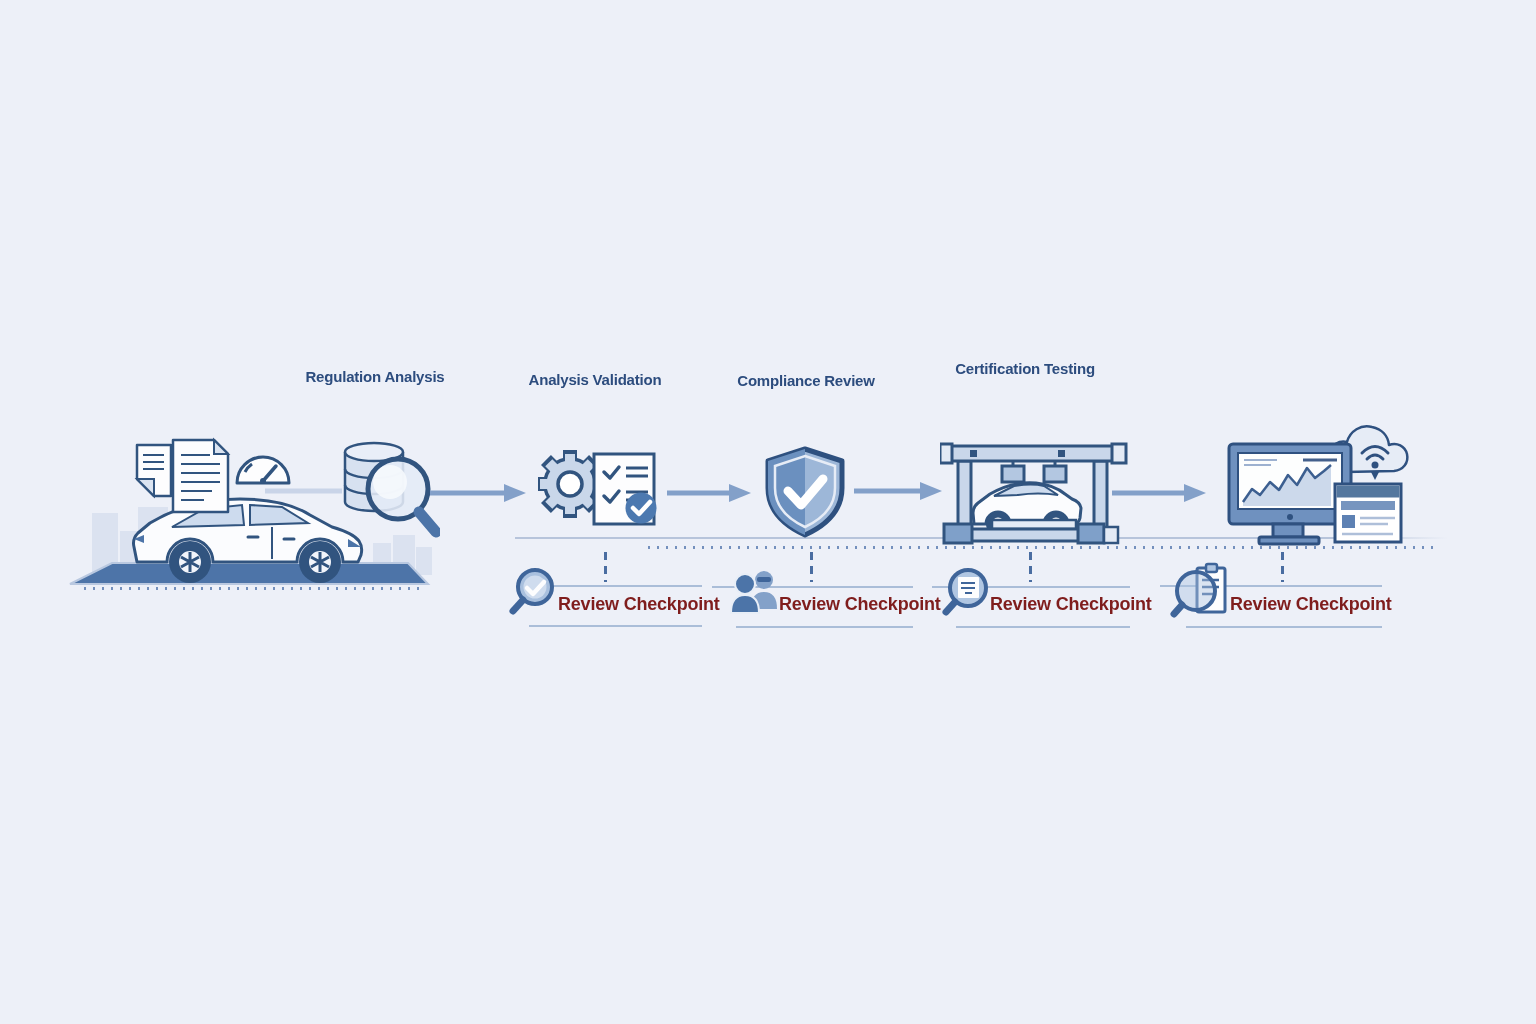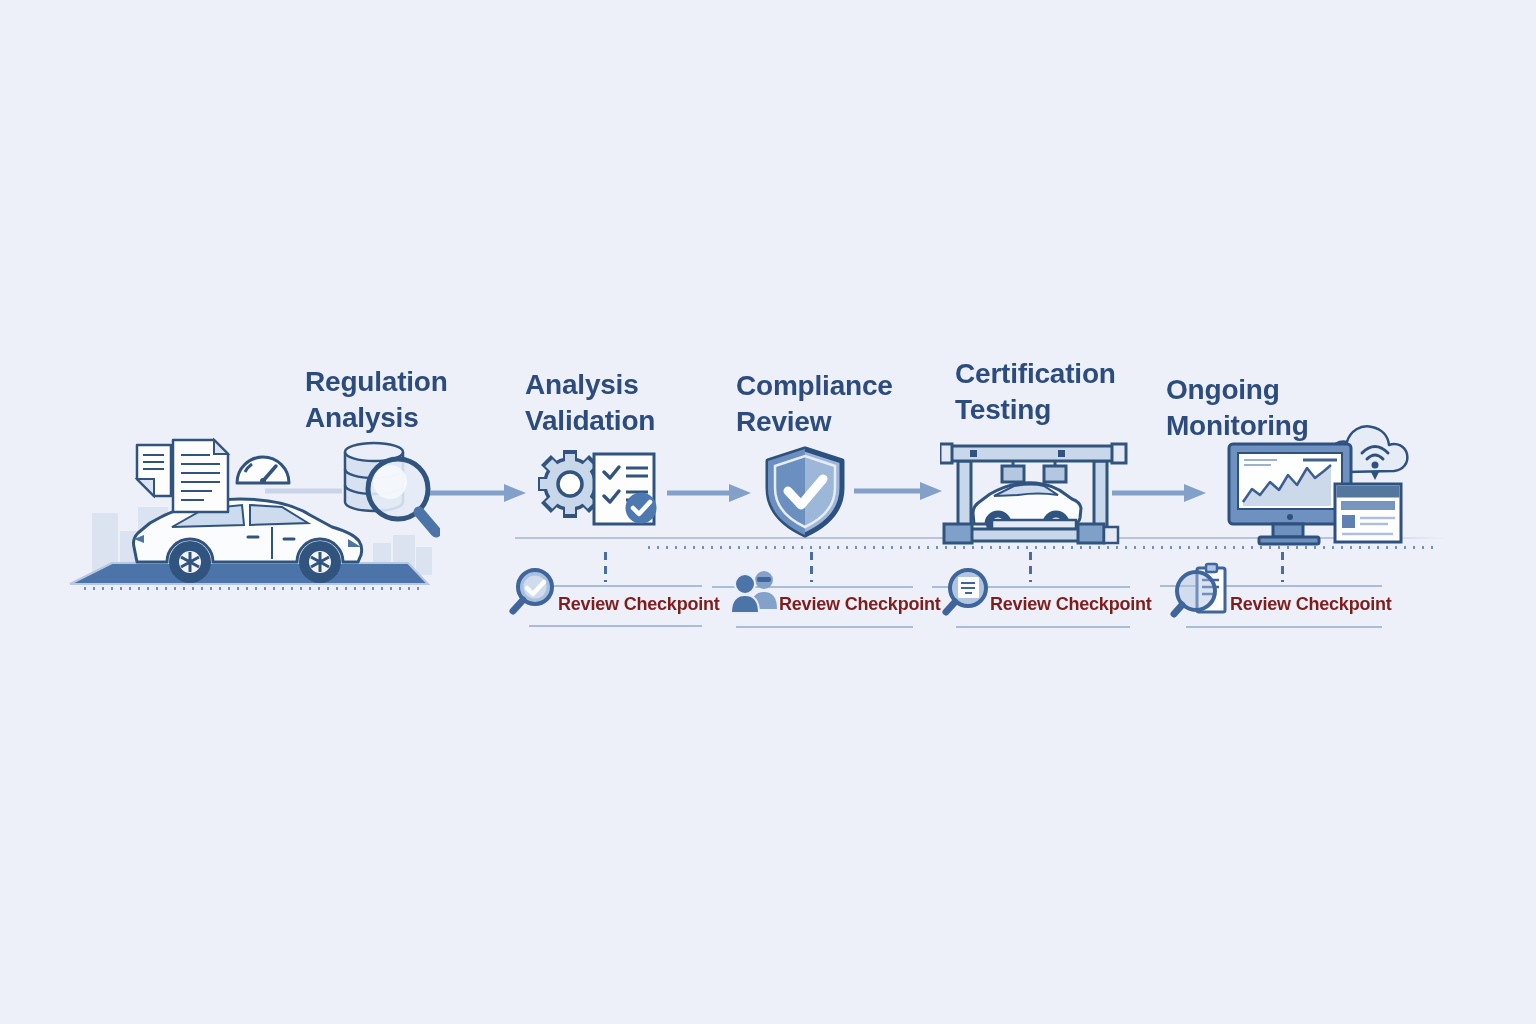--- a/index.html
+++ b/index.html
@@ -6,24 +6,25 @@
   .canvas{
     position:relative;
     width:1536px;height:1024px;
     background:#edf0f8;
     font-family:"Liberation Sans", sans-serif;
     overflow:hidden;
   }
   .abs{position:absolute;}
   .stage-title{
     position:absolute;
-    font-size:28px;
+    text-align:center;
+    font-size:15px;
     font-weight:700;
     letter-spacing:-0.2px;
-    line-height:36px;
+    line-height:26px;
     color:#2c4c7e;
   }
   .cp-label{
     position:absolute;
     font-size:18px;
     font-weight:700;
     letter-spacing:-0.2px;
     color:#7f1d1d;
     white-space:nowrap;
   }
@@ -50,21 +51,20 @@
 </style>
 </head>
 <body>
 
 <div class="canvas">
 
   <div class="stage-title" style="left:305px;top:364px;width:140px;">Regulation Analysis</div>
   <div class="stage-title" style="left:525px;top:367px;width:140px;">Analysis Validation</div>
   <div class="stage-title" style="left:736px;top:368px;width:140px;">Compliance Review</div>
   <div class="stage-title" style="left:955px;top:356px;width:140px;">Certification Testing</div>
-  <div class="stage-title" style="left:1166px;top:372px;width:260px;">Ongoing Monitoring</div>
 
   <div class="timeline-solid" style="left:515px;top:537px;width:933px;"></div>
   <div class="dotted" style="left:648px;top:546px;width:789px;"></div>
   <div class="dotted" style="left:84px;top:587px;width:336px;"></div>
 
   <svg class="abs" style="left:60px;top:435px;" width="380" height="165" viewBox="0 0 380 165">
     <g>
       <rect x="32" y="78" width="26" height="62" fill="#dbe2f0"></rect>
       <rect x="60" y="96" width="20" height="46" fill="#dbe2f0"></rect>
       <rect x="78" y="72" width="30" height="70" fill="#dbe2f0"></rect>

